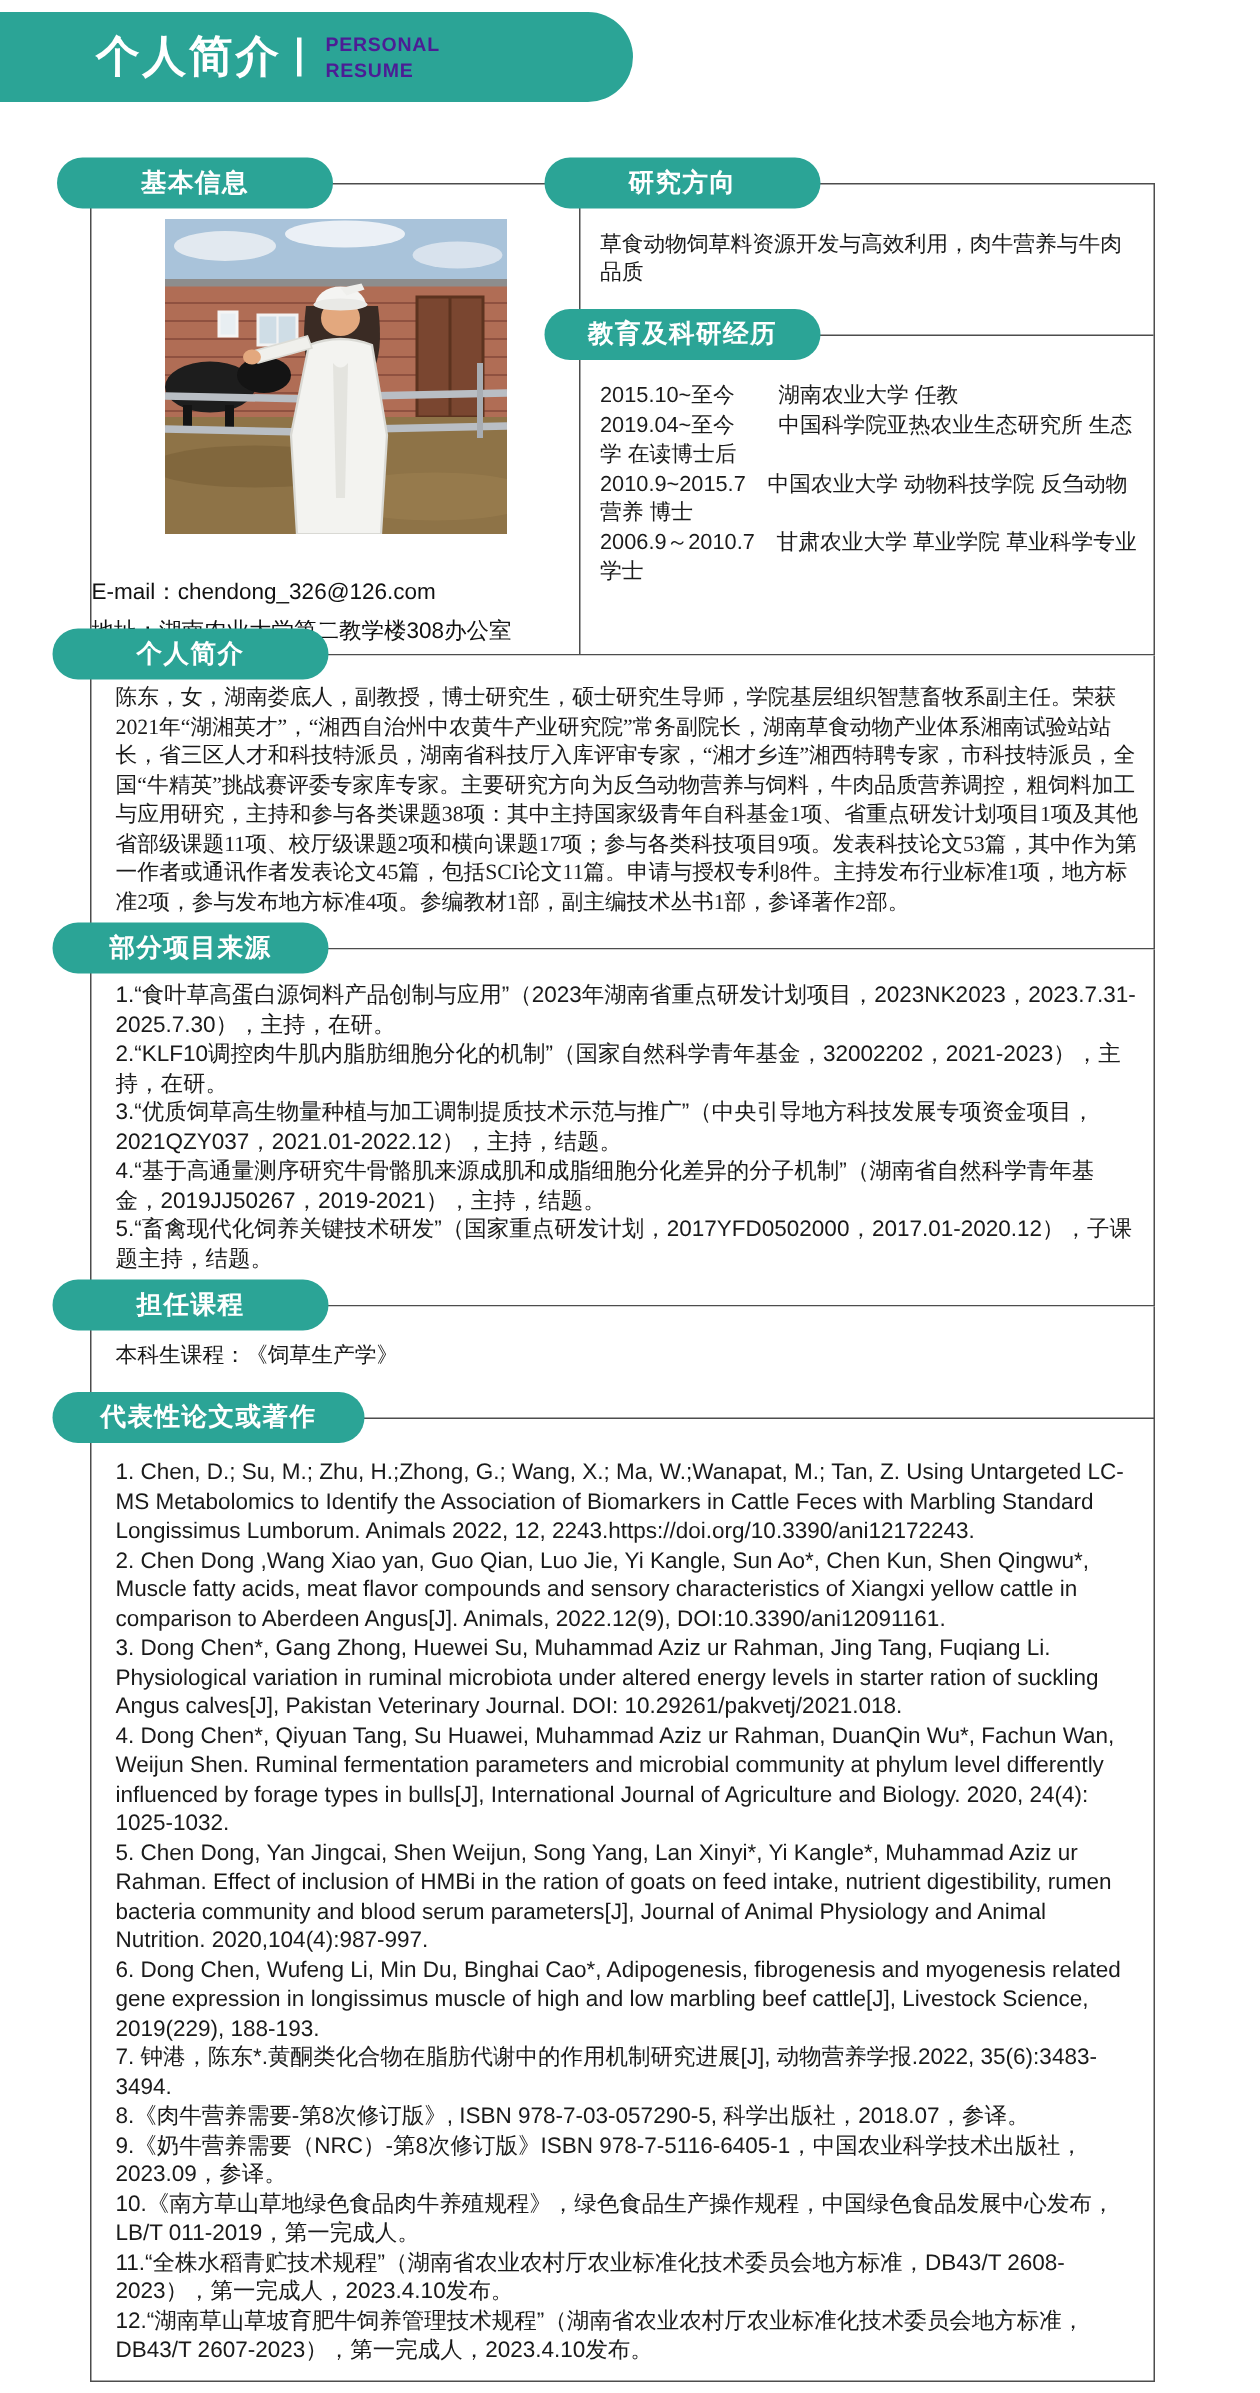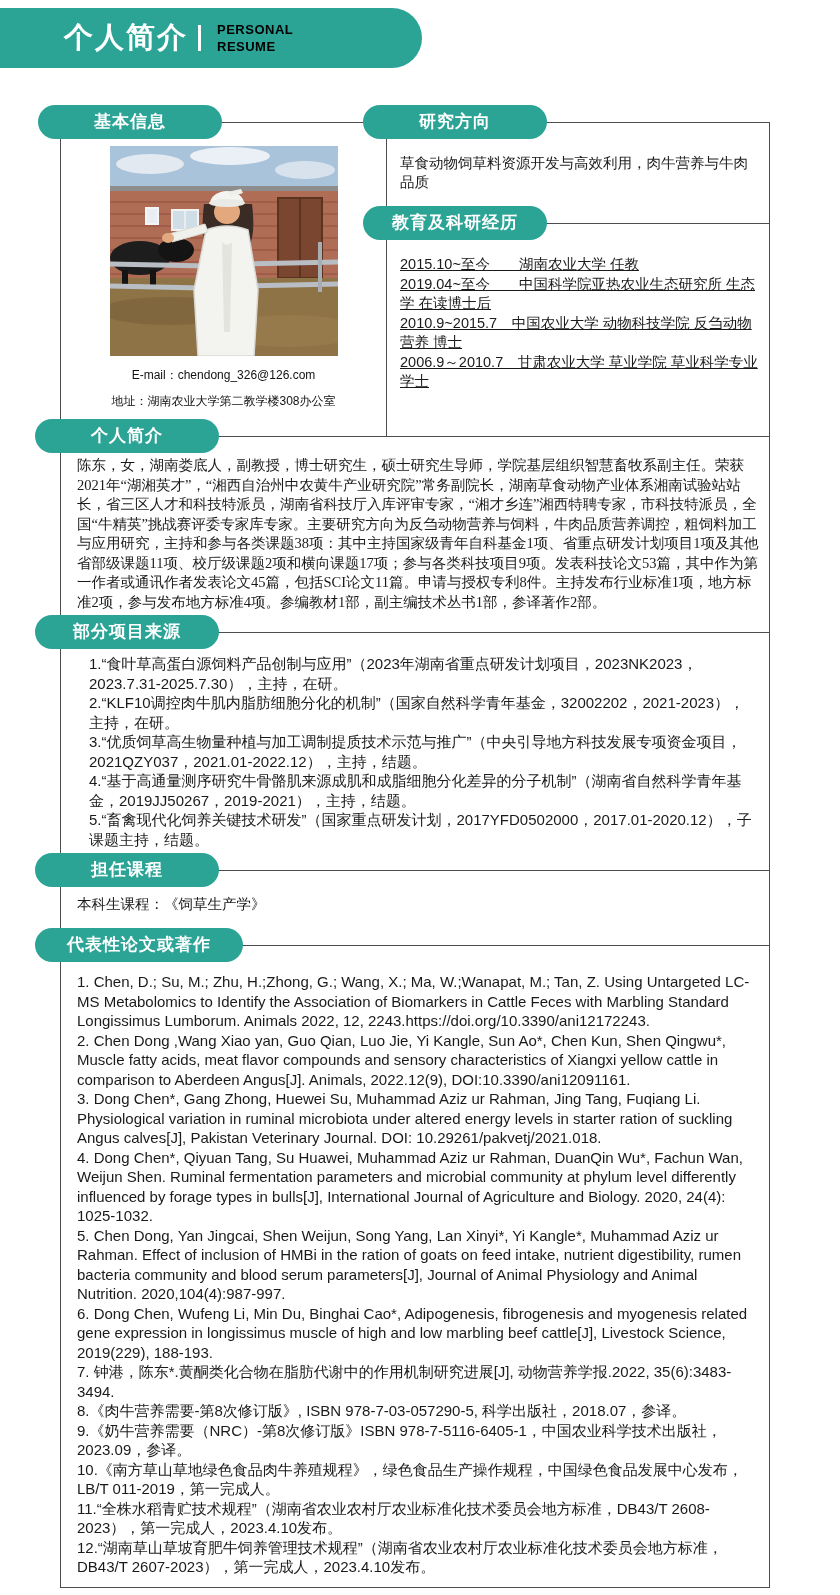--- a/index.html
+++ b/index.html
@@ -9,21 +9,21 @@
     overflow:hidden;
   }
   
   .banner{
     position:absolute;top:8px;left:0;width:422px;height:60px;
     background:#2BA496;border-radius:0 32px 32px 0;
     display:flex;align-items:center;
   }
   .banner-title{font-size:29px;font-weight:bold;color:#fff;margin-left:64px;letter-spacing:2px;}
   .banner-divider{width:3px;height:26px;background:#fff;margin:0 16px 0 10px;}
-  .banner-sub{color:#000000;font-weight:bold;font-size:13px;line-height:17px;letter-spacing:.5px;}
+  .banner-sub{color:#4c1d95;font-weight:bold;font-size:13px;line-height:17px;letter-spacing:.5px;}
   
   .content{position:absolute;top:122px;left:60px;width:710px;}
   .section{
     position:relative;box-sizing:border-box;
     border:1.5px solid #4d4d4d;background:#fff;
   }
   .section.no-top{border-top:none;}
   .badge{
     position:absolute;top:-18px;height:34px;line-height:34px;
     background:#2BA496;color:#fff;font-size:17px;font-weight:bold;
@@ -31,26 +31,26 @@
     box-sizing:border-box;z-index:3;letter-spacing:1px;
   }
   .badge.wide{min-width:208px;}
   
   .sec-top{display:flex;min-height:315px;}
   .col-left{width:325px;box-sizing:border-box;padding-top:23px;}
   .col-right{flex:1;border-left:1.5px solid #4d4d4d;position:relative;display:flex;flex-direction:column;}
   .rd-block{height:100px;display:flex;align-items:center;padding:0 10px 0 13px;position:relative;box-sizing:border-box;}
   .edu-block{flex:1;border-top:1.5px solid #4d4d4d;position:relative;padding:31px 8px 10px 13px;}
   .body-text{font-size:14.5px;line-height:19.5px;font-family:Liberation Serif, serif;}
-  .edu-block p{margin:0;font-size:14.5px;line-height:19.5px;text-decoration:underline;}
+  .edu-block p{margin:0;font-size:14.5px;line-height:19.5px;}
   .photo-wrap{width:228px;height:210px;margin:0 auto;overflow:hidden;background:#a8c4dd;}
-  .contact{text-align:center;margin-top:6px;font-size:12px;line-height:26px;color:#111;}
+  .contact{text-align:left;margin-top:26px;font-size:15px;line-height:26px;color:#111;}
   
   .sec-profile{min-height:196px;padding:19px 10px 10px 16px;}
-  .sec-projects{min-height:238px;padding:21px 10px 10px 28px;}
+  .sec-projects{min-height:238px;padding:21px 10px 10px 16px;}
   .sec-courses{min-height:75px;padding:24px 10px 10px 16px;}
   .sec-pubs{min-height:614px;padding:26px 10px 10px 16px;}
   .sec-projects p,.sec-pubs p{margin:0;font-size:15px;line-height:19.5px;}
 </style>
 </head>
 <body>
 
 <div class="banner">
   <span class="banner-title">个人简介</span>
   <span class="banner-divider"></span>

